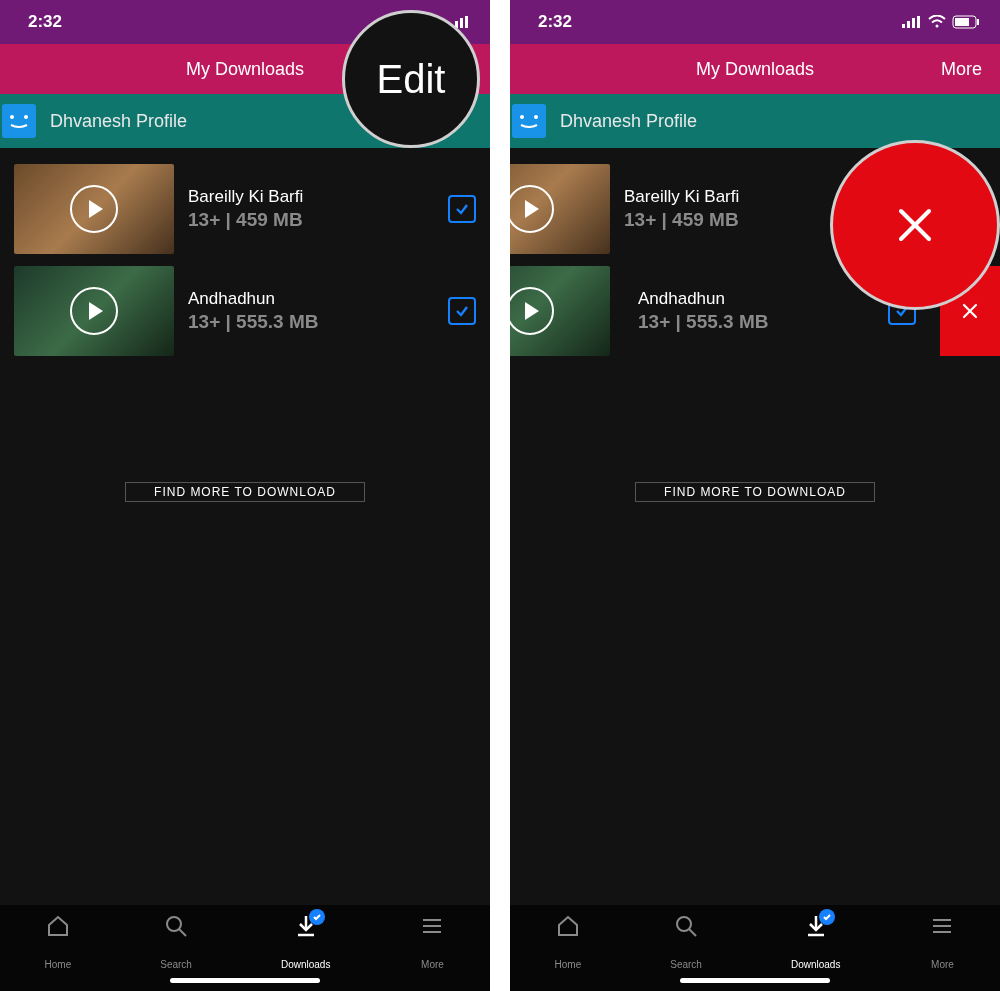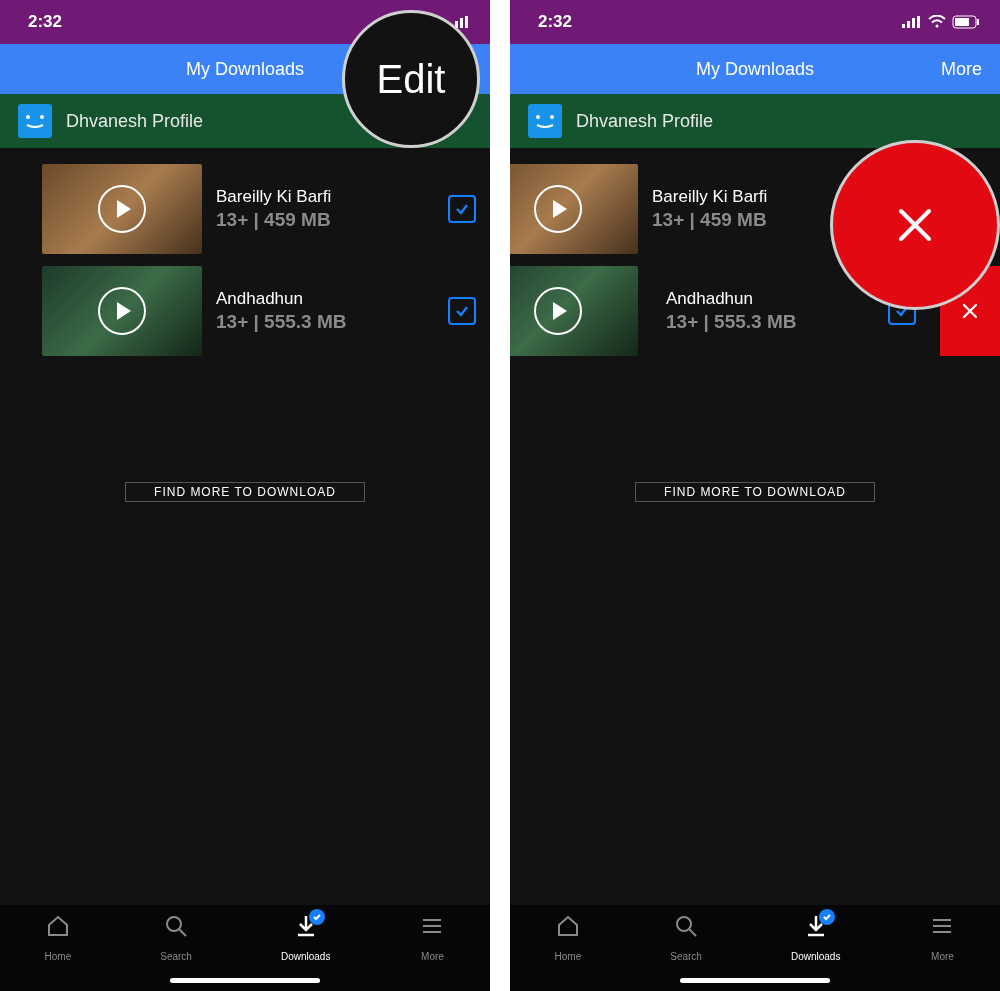--- a/index.html
+++ b/index.html
@@ -41,55 +41,55 @@
   }
   .status-icons { display: flex; align-items: center; gap: 6px; }
 
   
   .header-bar {
     height: 50px;
     display: flex;
     align-items: center;
     justify-content: center;
     position: relative;
-    background: #3b82f6;
+    background: #be185d;
   }
   .header-title { font-size: 18px; font-weight: 400; color: #fff; }
   .header-action {
     position: absolute;
     right: 18px;
     top: 50%;
     transform: translateY(-50%);
     font-size: 18px;
     color: #fff;
   }
 
   
   .profile-row {
-    background: #14532d;
-    padding: 10px 18px;
+    background: #0f766e;
+    padding: 10px 2px;
     display: flex;
     align-items: center;
     gap: 14px;
     font-size: 18px;
     color: #e8e8e8;
   }
   .profile-avatar {
     width: 34px; height: 34px;
     background: #1893e7;
     border-radius: 3px;
     display: flex;
     align-items: center;
     justify-content: center;
     color: #fff;
     font-size: 18px;
   }
 
   
-  .downloads { padding-top: 10px; padding-left: 28px; }
+  .downloads { padding-top: 10px; }
   .dl-row {
     display: flex;
     align-items: center;
     padding: 6px 14px;
     gap: 14px;
   }
   .thumb {
     width: 160px; height: 90px;
     background: linear-gradient(135deg,#3a3a3a,#555,#2a2a2a);
     border-radius: 2px;
@@ -156,21 +156,21 @@
     background: #060606;
     display: flex;
     justify-content: space-around;
     align-items: flex-start;
     padding-top: 8px;
   }
   .tab {
     display: flex;
     flex-direction: column;
     align-items: center;
-    gap: 12px;
+    gap: 20px;
     color: #8a8a8a;
     font-size: 10px;
   }
   .tab.active { color: #fff; align-items: center; }
   .tab .ticon {
     width: 26px; height: 26px;
     display: flex; align-items: center; justify-content: center;
     position: relative;
   }
   .badge {

